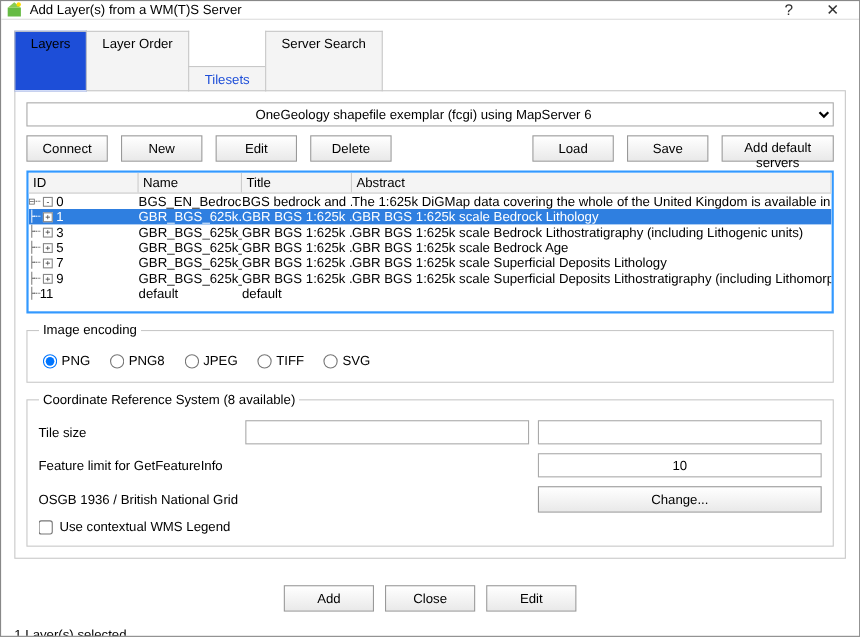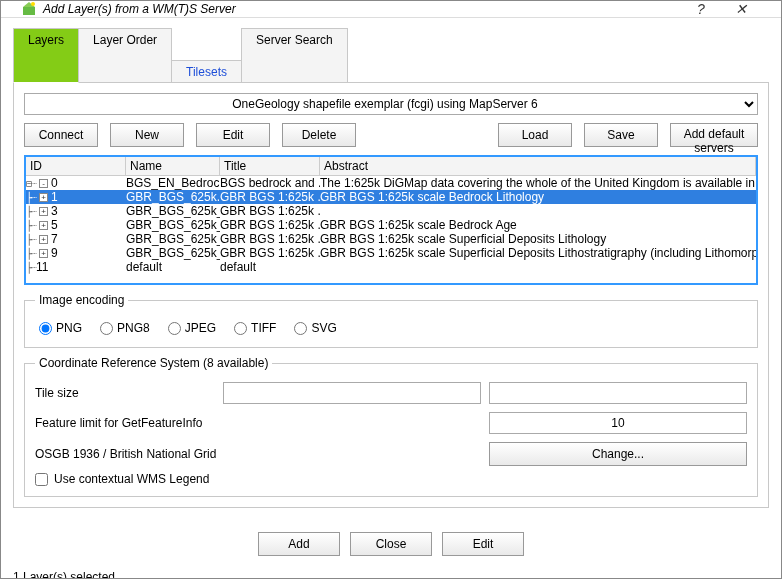--- a/index.html
+++ b/index.html
@@ -1,34 +1,34 @@
 <!DOCTYPE html>
 <html><head>
 <meta charset="utf-8">
 <style>
 * { box-sizing: border-box; margin: 0; padding: 0; font-family: "Segoe UI", Tahoma, sans-serif; font-size: 12px; }
 body { background: #fff; width: 782px; height: 579px; border: 1px solid #888; display: flex; flex-direction: column; }
-.titlebar { height: 30px; display: flex; align-items: center; padding: 0 20px; border-bottom: 1px solid #ddd; font-style: italic; }
+.titlebar { height: 30px; display: flex; align-items: center; padding: 0 4px; border-bottom: 1px solid #ddd; }
 .titlebar .logo { width: 16px; height: 16px; margin-right: 6px; }
 .titlebar .title { flex: 1; }
 .titlebar .tbtn { width: 40px; text-align: center; font-size: 14px; color: #333; cursor: pointer; }
 .content { flex: 1; padding: 10px 12px 6px 12px; display: flex; flex-direction: column; }
 .tabs { display: flex; }
 .tab { padding: 4px 14px; border: 1px solid #c8c8c8; border-bottom: none; background: #f4f4f4; margin-right: -1px; cursor: pointer; }
-.tab.active { background: #84cc16; border-bottom: 1px solid #fff; position: relative; z-index: 2; }
+.tab.active { background: #1d4ed8; border-bottom: 1px solid #fff; position: relative; z-index: 2; }
 .tab.disabled { color: #1d4ed8; margin-top: 32px; }
 .tabframe { border: 1px solid #c8c8c8; margin-top: -1px; padding: 10px; display: flex; flex-direction: column; gap: 8px; }
 .row { display: flex; gap: 8px; align-items: center; }
 select, input[type=text] { border: 1px solid #aaa; padding: 2px 4px; height: 22px; background: #fff; text-align: center; }
 select.conn { flex: 1; }
 button { border: 1px solid #999; background: linear-gradient(#fff,#e9e9e9); padding: 3px 0; height: 24px; cursor: pointer; }
 .btnrow { display: flex; gap: 12px; }
 .btnrow button { width: 74px; }
 .btnrow .spacer { flex: 1; }
-.btnrow .wide { width: 88px; }
+.btnrow .wide { width: 102px; }
 .layerlist { border: 2px solid #3399ff; height: 130px; overflow: hidden; display: flex; flex-direction: column; }
 .lhead { display: flex; background: #f4f4f4; border-bottom: 1px solid #ccc; }
 .lhead div { border-right: 1px solid #ccc; padding: 2px 4px; font-weight: normal; }
 .c-id { width: 100px; }
 .c-name { width: 94px; }
 .c-title { width: 100px; }
 .c-abs { flex: 1; }
 .lbody { flex: 1; overflow: hidden; }
 .lrow { display: flex; height: 14px; align-items: center; white-space: nowrap; }
 .lrow.sel { background: #2f7fe0; color: #fff; }
@@ -119,20 +119,21 @@
             <div class="c-abs" style="overflow: hidden;">GBR BGS 1:625k scale Bedrock Lithology</div>
           </div>
           <div class="lrow">
             <div class="c-id">
               <span class="tree"> ├┈</span>
               <span class="exp">+</span>
               <span> 3</span>
             </div>
             <div class="c-name" style="overflow: hidden;">GBR_BGS_625k_...</div>
             <div class="c-title" style="overflow: hidden;">GBR BGS 1:625k ...</div>
+            <div class="c-abs" style="overflow: hidden;">GBR BGS 1:625k scale Bedrock Lithostratigraphy (including Lithogenic units)</div>
           </div>
           <div class="lrow">
             <div class="c-id">
               <span class="tree"> ├┈</span>
               <span class="exp">+</span>
               <span> 5</span>
             </div>
             <div class="c-name" style="overflow: hidden;">GBR_BGS_625k_BA</div>
             <div class="c-title" style="overflow: hidden;">GBR BGS 1:625k ...</div>
             <div class="c-abs" style="overflow: hidden;">GBR BGS 1:625k scale Bedrock Age</div>

